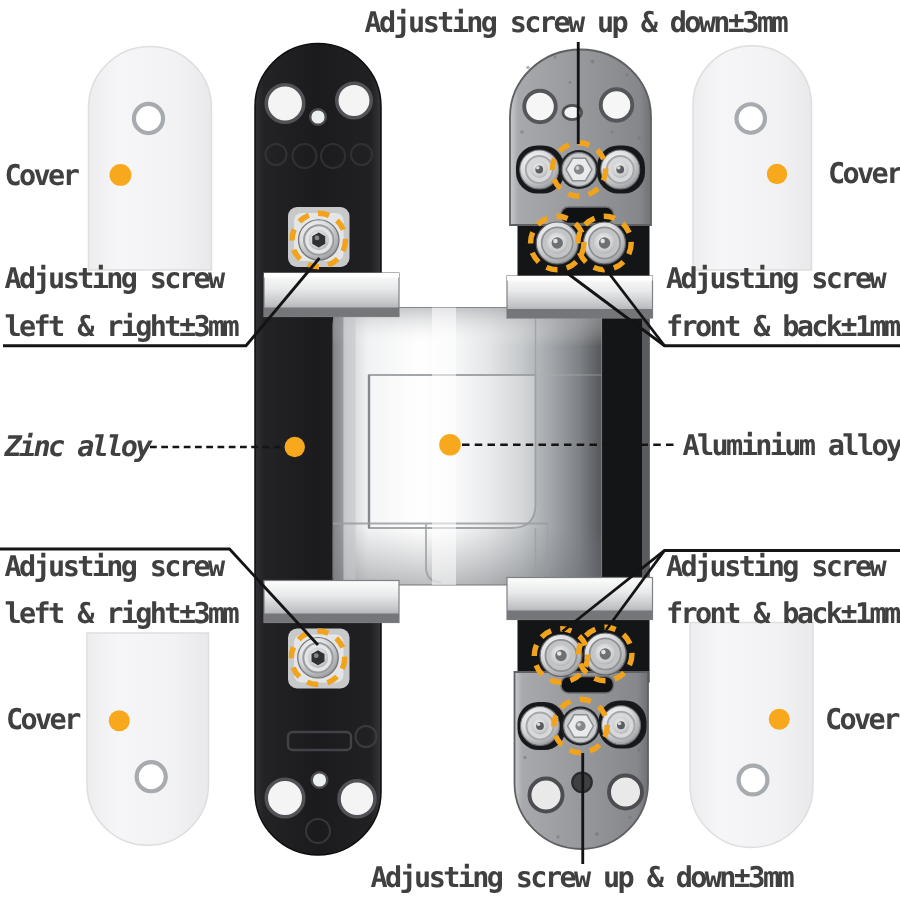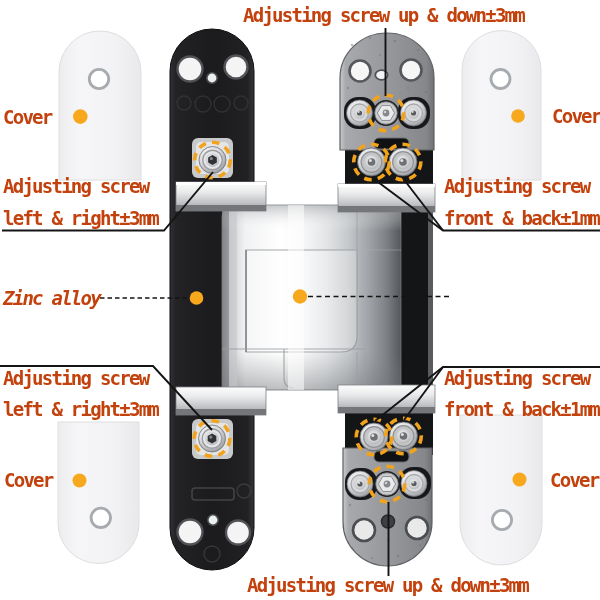--- a/index.html
+++ b/index.html
@@ -1,20 +1,20 @@
 <!DOCTYPE html>
 <html><head>
 <meta charset="utf-8">
 <style>
   html,body{margin:0;padding:0;background:#ffffff;}
   #stage{position:relative;width:600px;height:600px;background:#ffffff;overflow:hidden;
          font-family:"DejaVu Sans Mono",monospace;}
   svg{position:absolute;left:0;top:0;}
   .lbl{position:absolute;font:700 19px "DejaVu Sans Mono",monospace;letter-spacing:-1.75px;
-       color:#c2410c;white-space:nowrap;line-height:19px;}
+       color:#404040;white-space:nowrap;line-height:19px;}
 </style>
 </head>
 <body>
 
 <div id="stage">
 
 <svg width="600" height="600" viewBox="0 0 600 600">
   <defs>
 
     <linearGradient id="coverG" x1="0" y1="0" x2="1" y2="0">
@@ -329,14 +329,15 @@
   <div class="lbl" style="left:3px;top:369px;">Adjusting screw</div>
   <div class="lbl" style="left:3px;top:400px;">left &amp; right±3mm</div>
 
   <div class="lbl" style="left:444px;top:177px;">Adjusting screw</div>
   <div class="lbl" style="left:444px;top:209px;">front &amp; back±1mm</div>
 
   <div class="lbl" style="left:444px;top:369px;">Adjusting screw</div>
   <div class="lbl" style="left:444px;top:400px;">front &amp; back±1mm</div>
 
   <div class="lbl" style="left:3px;top:289px;font-style:italic;">Zinc alloy</div>
+  <div class="lbl" style="left:455px;top:288px;">Aluminium alloy</div>
 
 </div>
 
 </body></html>

